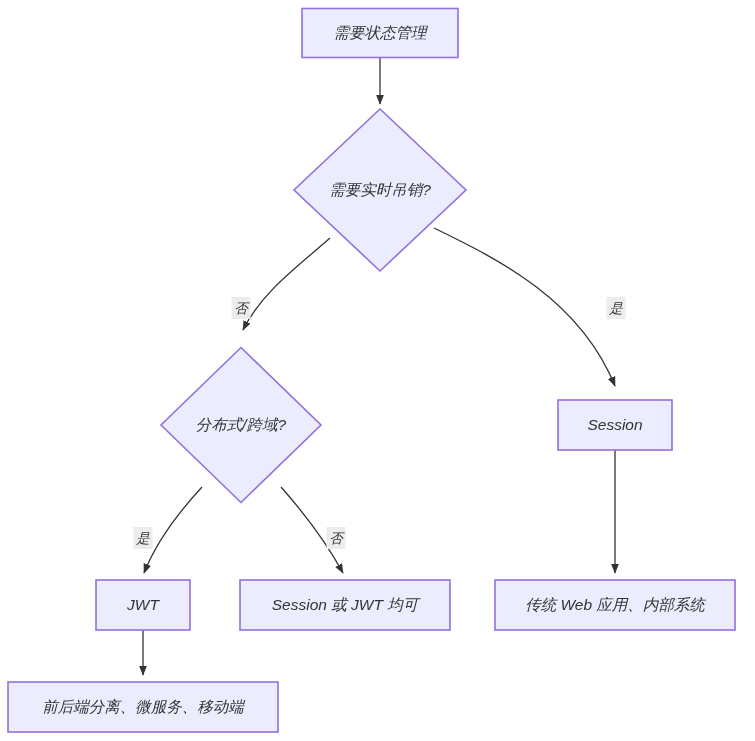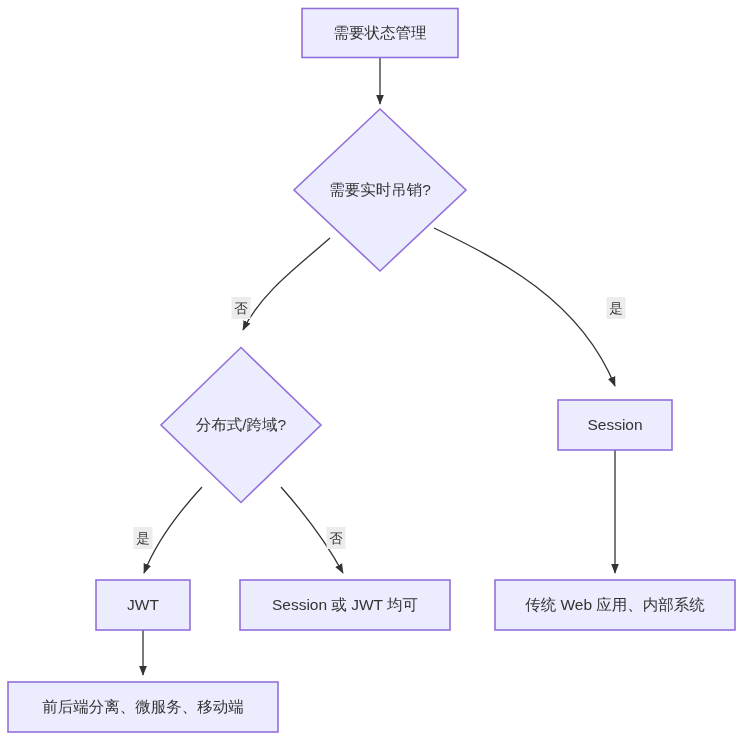--- a/index.html
+++ b/index.html
@@ -10,20 +10,21 @@
   body {
     width: 755px;
     height: 741px;
     font-family: "Liberation Sans", "DejaVu Sans", sans-serif;
     overflow: hidden;
   }
   #flowchart-root {
     position: relative;
     width: 755px;
     height: 741px;
+    font-style: italic;
   }
   svg.diagram {
     display: block;
     width: 755px;
     height: 741px;
   }
   .node-shape {
     fill: #ECECFF;
     stroke: #9370DB;
     stroke-width: 1.6px;

